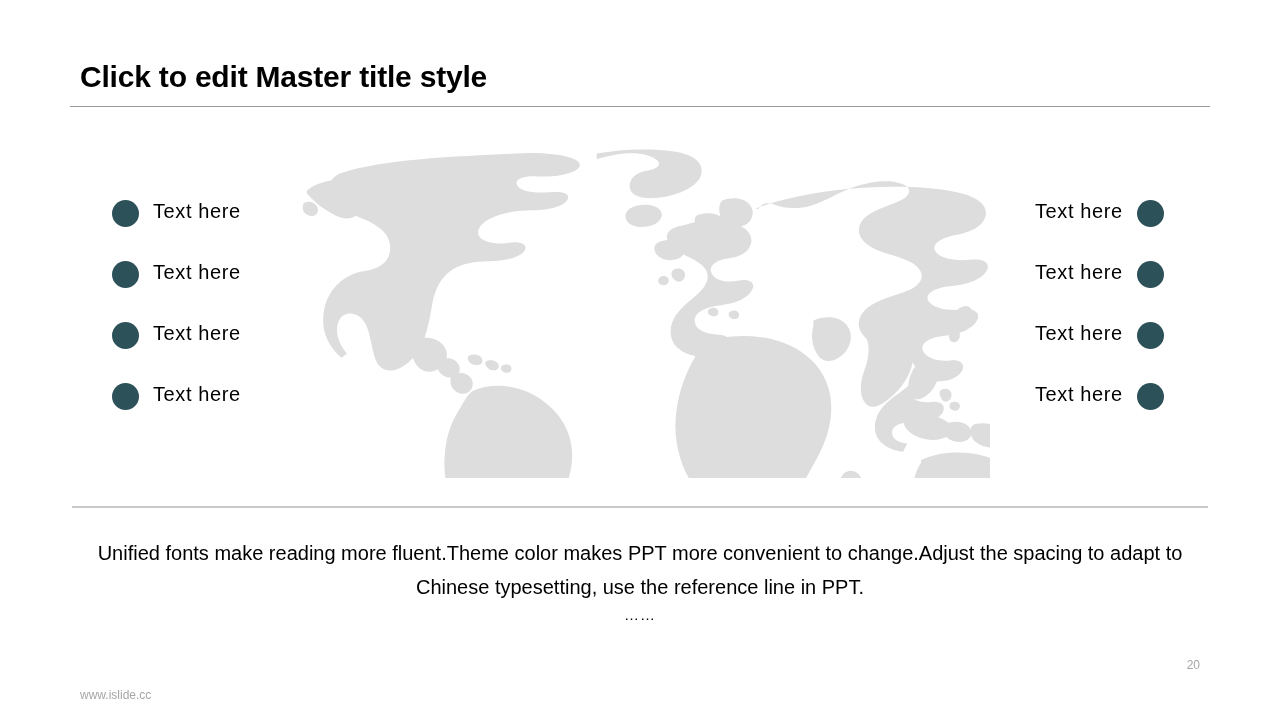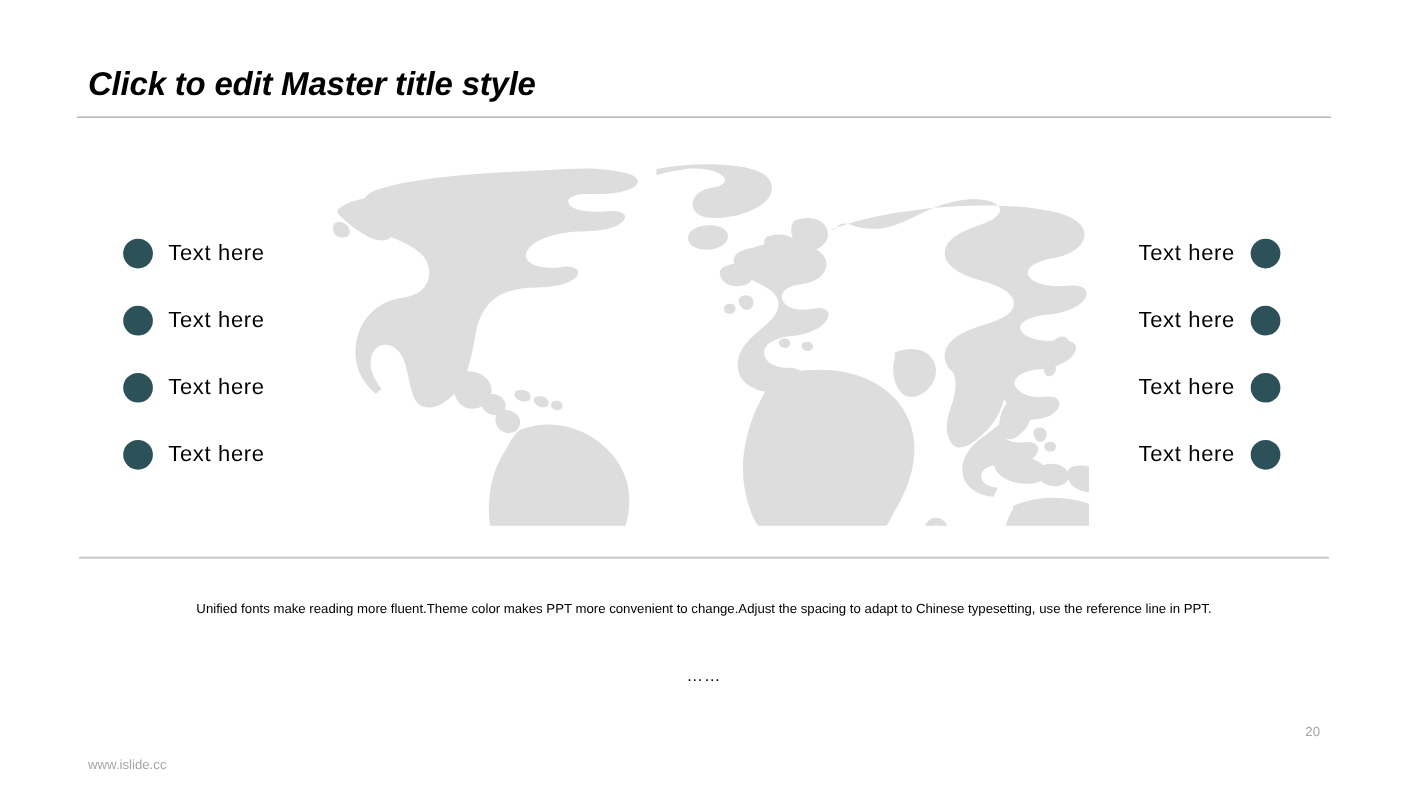--- a/index.html
+++ b/index.html
@@ -19,21 +19,20 @@
   
   #slide-title {
     position: absolute;
     left: 80px;
     top: 60px;
     font-size: 30px;
     font-weight: bold;
     letter-spacing: -0.2px;
     color: #000000;
     white-space: nowrap;
-    font-style: italic;
   }
   #title-rule {
     position: absolute;
     left: 70px;
     top: 106px;
     width: 1140px;
     height: 1px;
     background: #9a9a9a;
   }
 
@@ -55,21 +54,21 @@
   .bullet-col {
     position: absolute;
     top: 200px;
   }
   #bullets-left { left: 112px; }
   #bullets-right { left: 1035px; }
 
   .bullet-item {
     height: 61px;
     display: flex;
-    align-items: center;
+    align-items: flex-start;
     gap: 14px;
   }
   #bullets-right .bullet-item {
     justify-content: flex-end;
   }
   .bullet-dot {
     width: 27px;
     height: 27px;
     border-radius: 50%;
     background: #2d5159;
@@ -90,21 +89,21 @@
     width: 1136px;
     height: 2px;
     background: #c9c9c9;
   }
   #body-copy {
     position: absolute;
     left: 90px;
     top: 536px;
     width: 1100px;
     text-align: center;
-    font-size: 12px;
+    font-size: 20px;
     line-height: 34px;
     color: #000000;
   }
   #body-ellipsis {
     position: absolute;
     left: 90px;
     top: 606px;
     width: 1100px;
     text-align: center;
     font-size: 15px;

